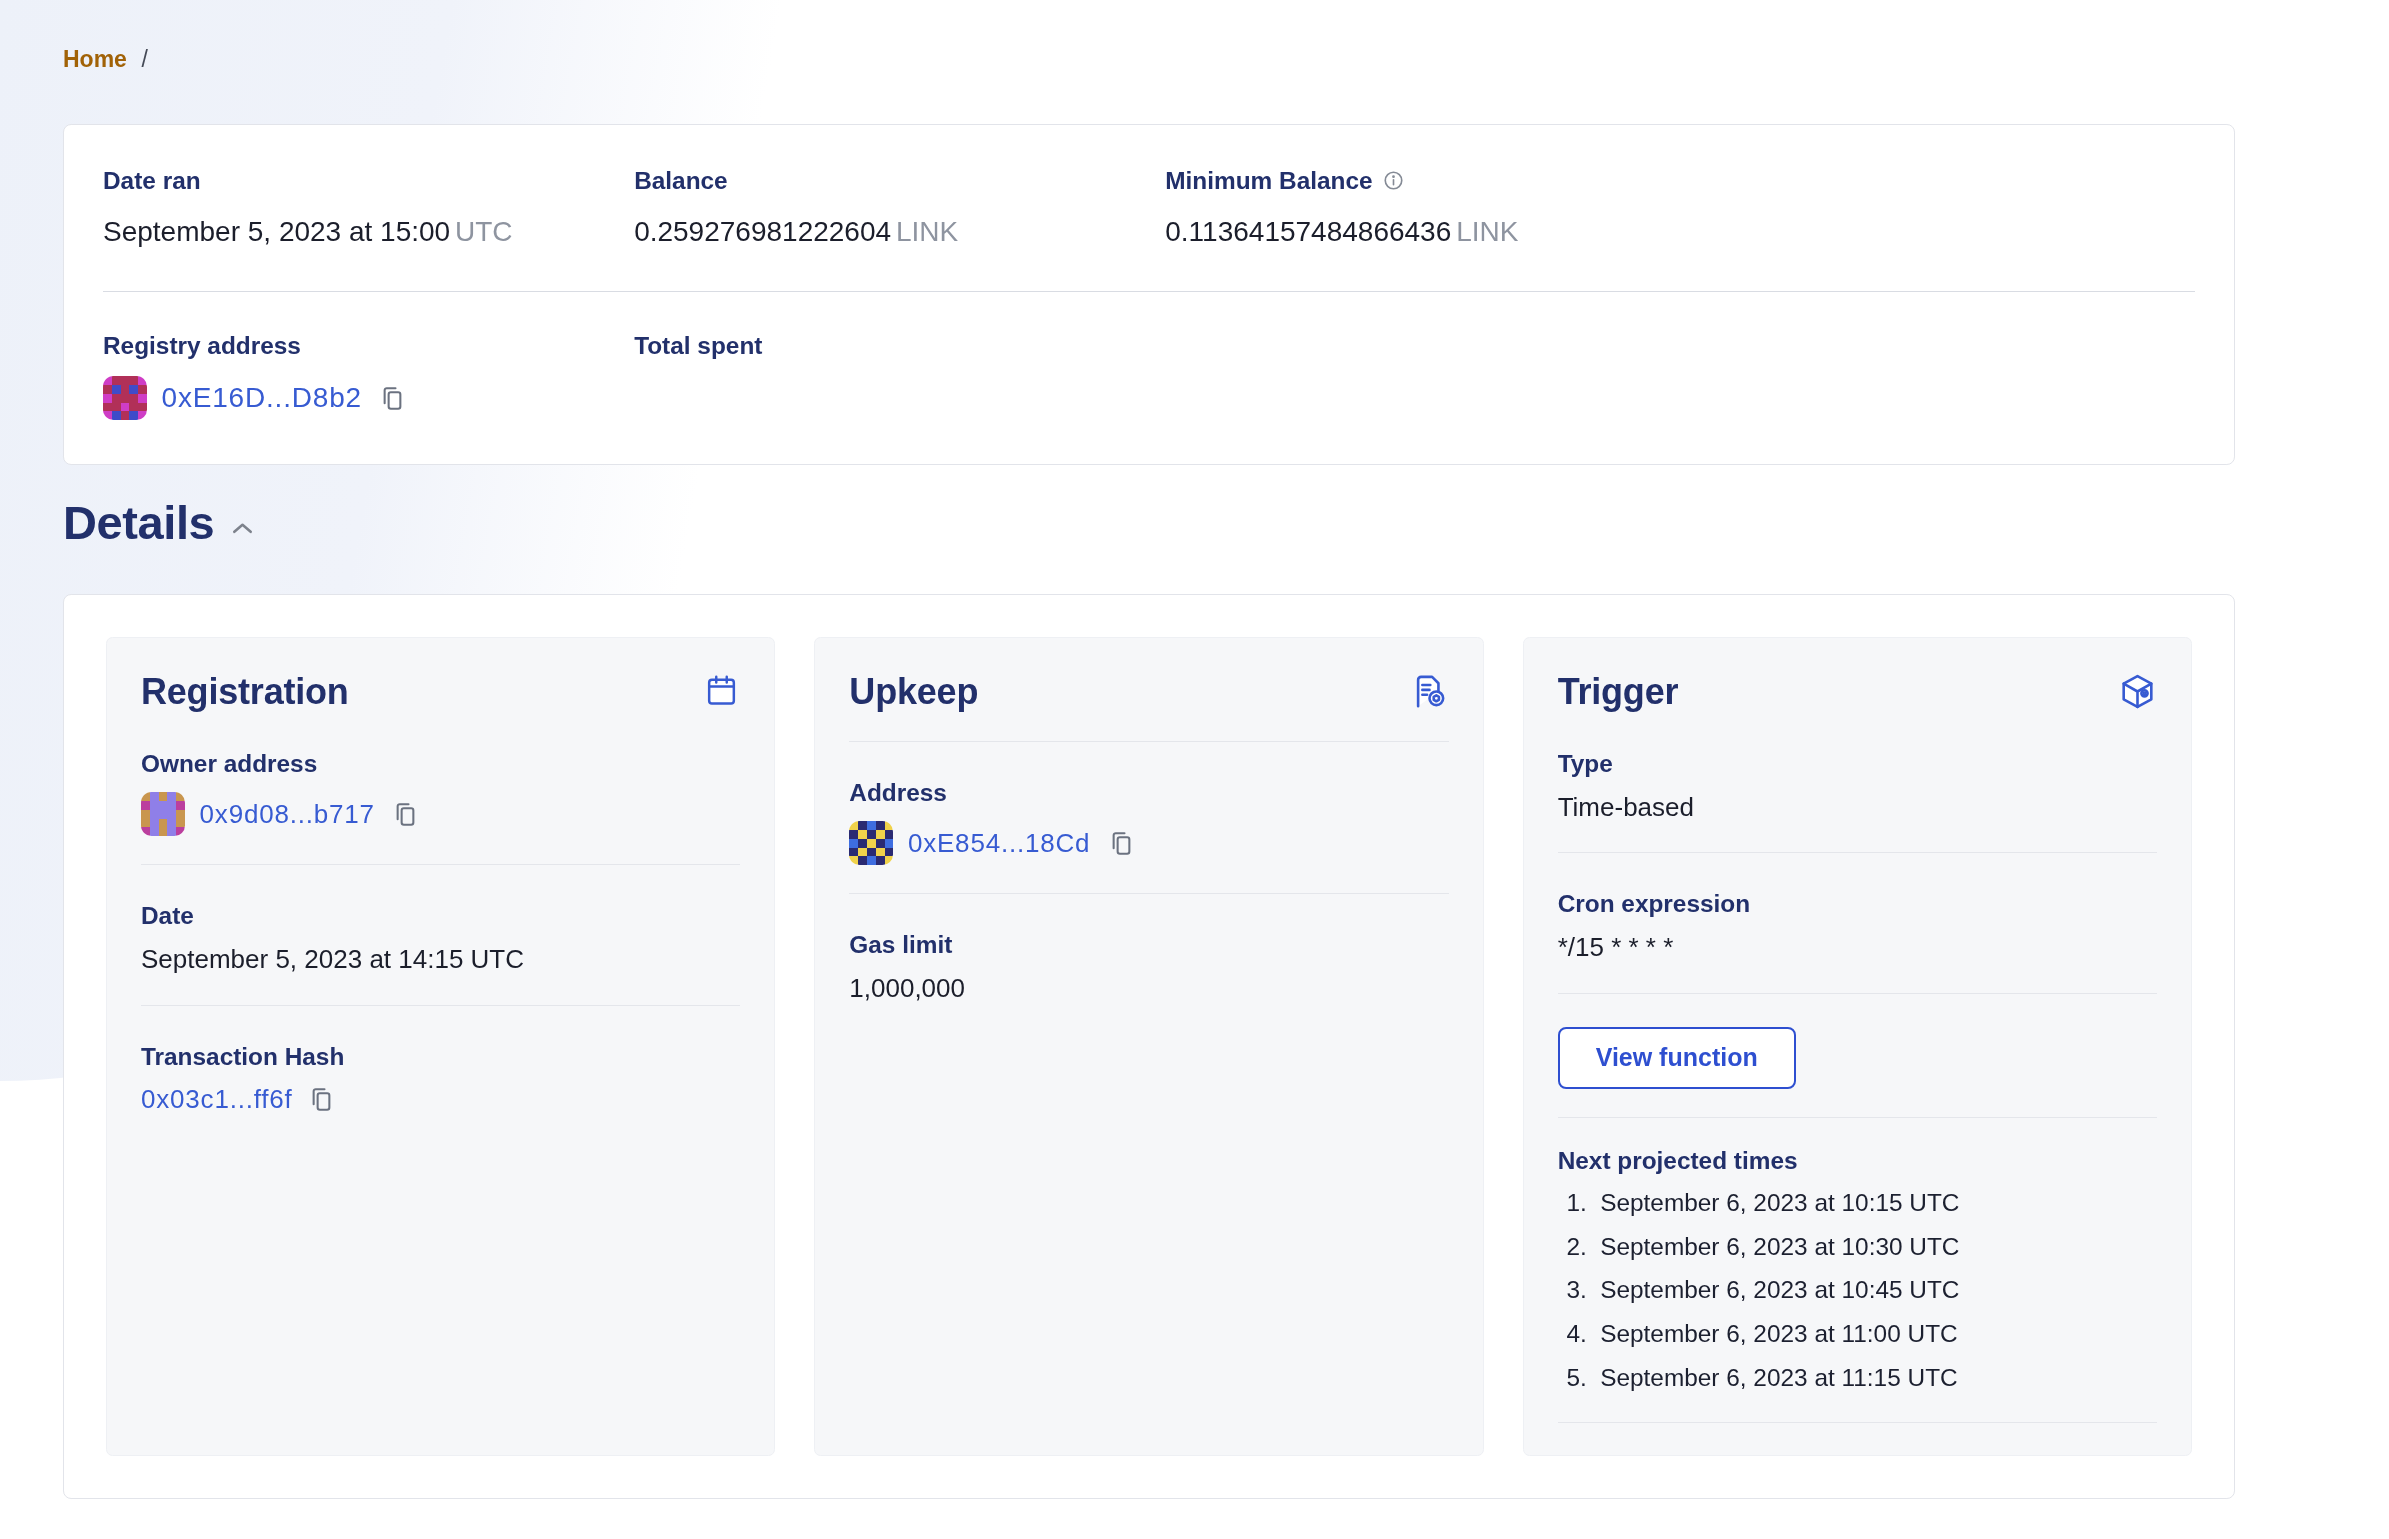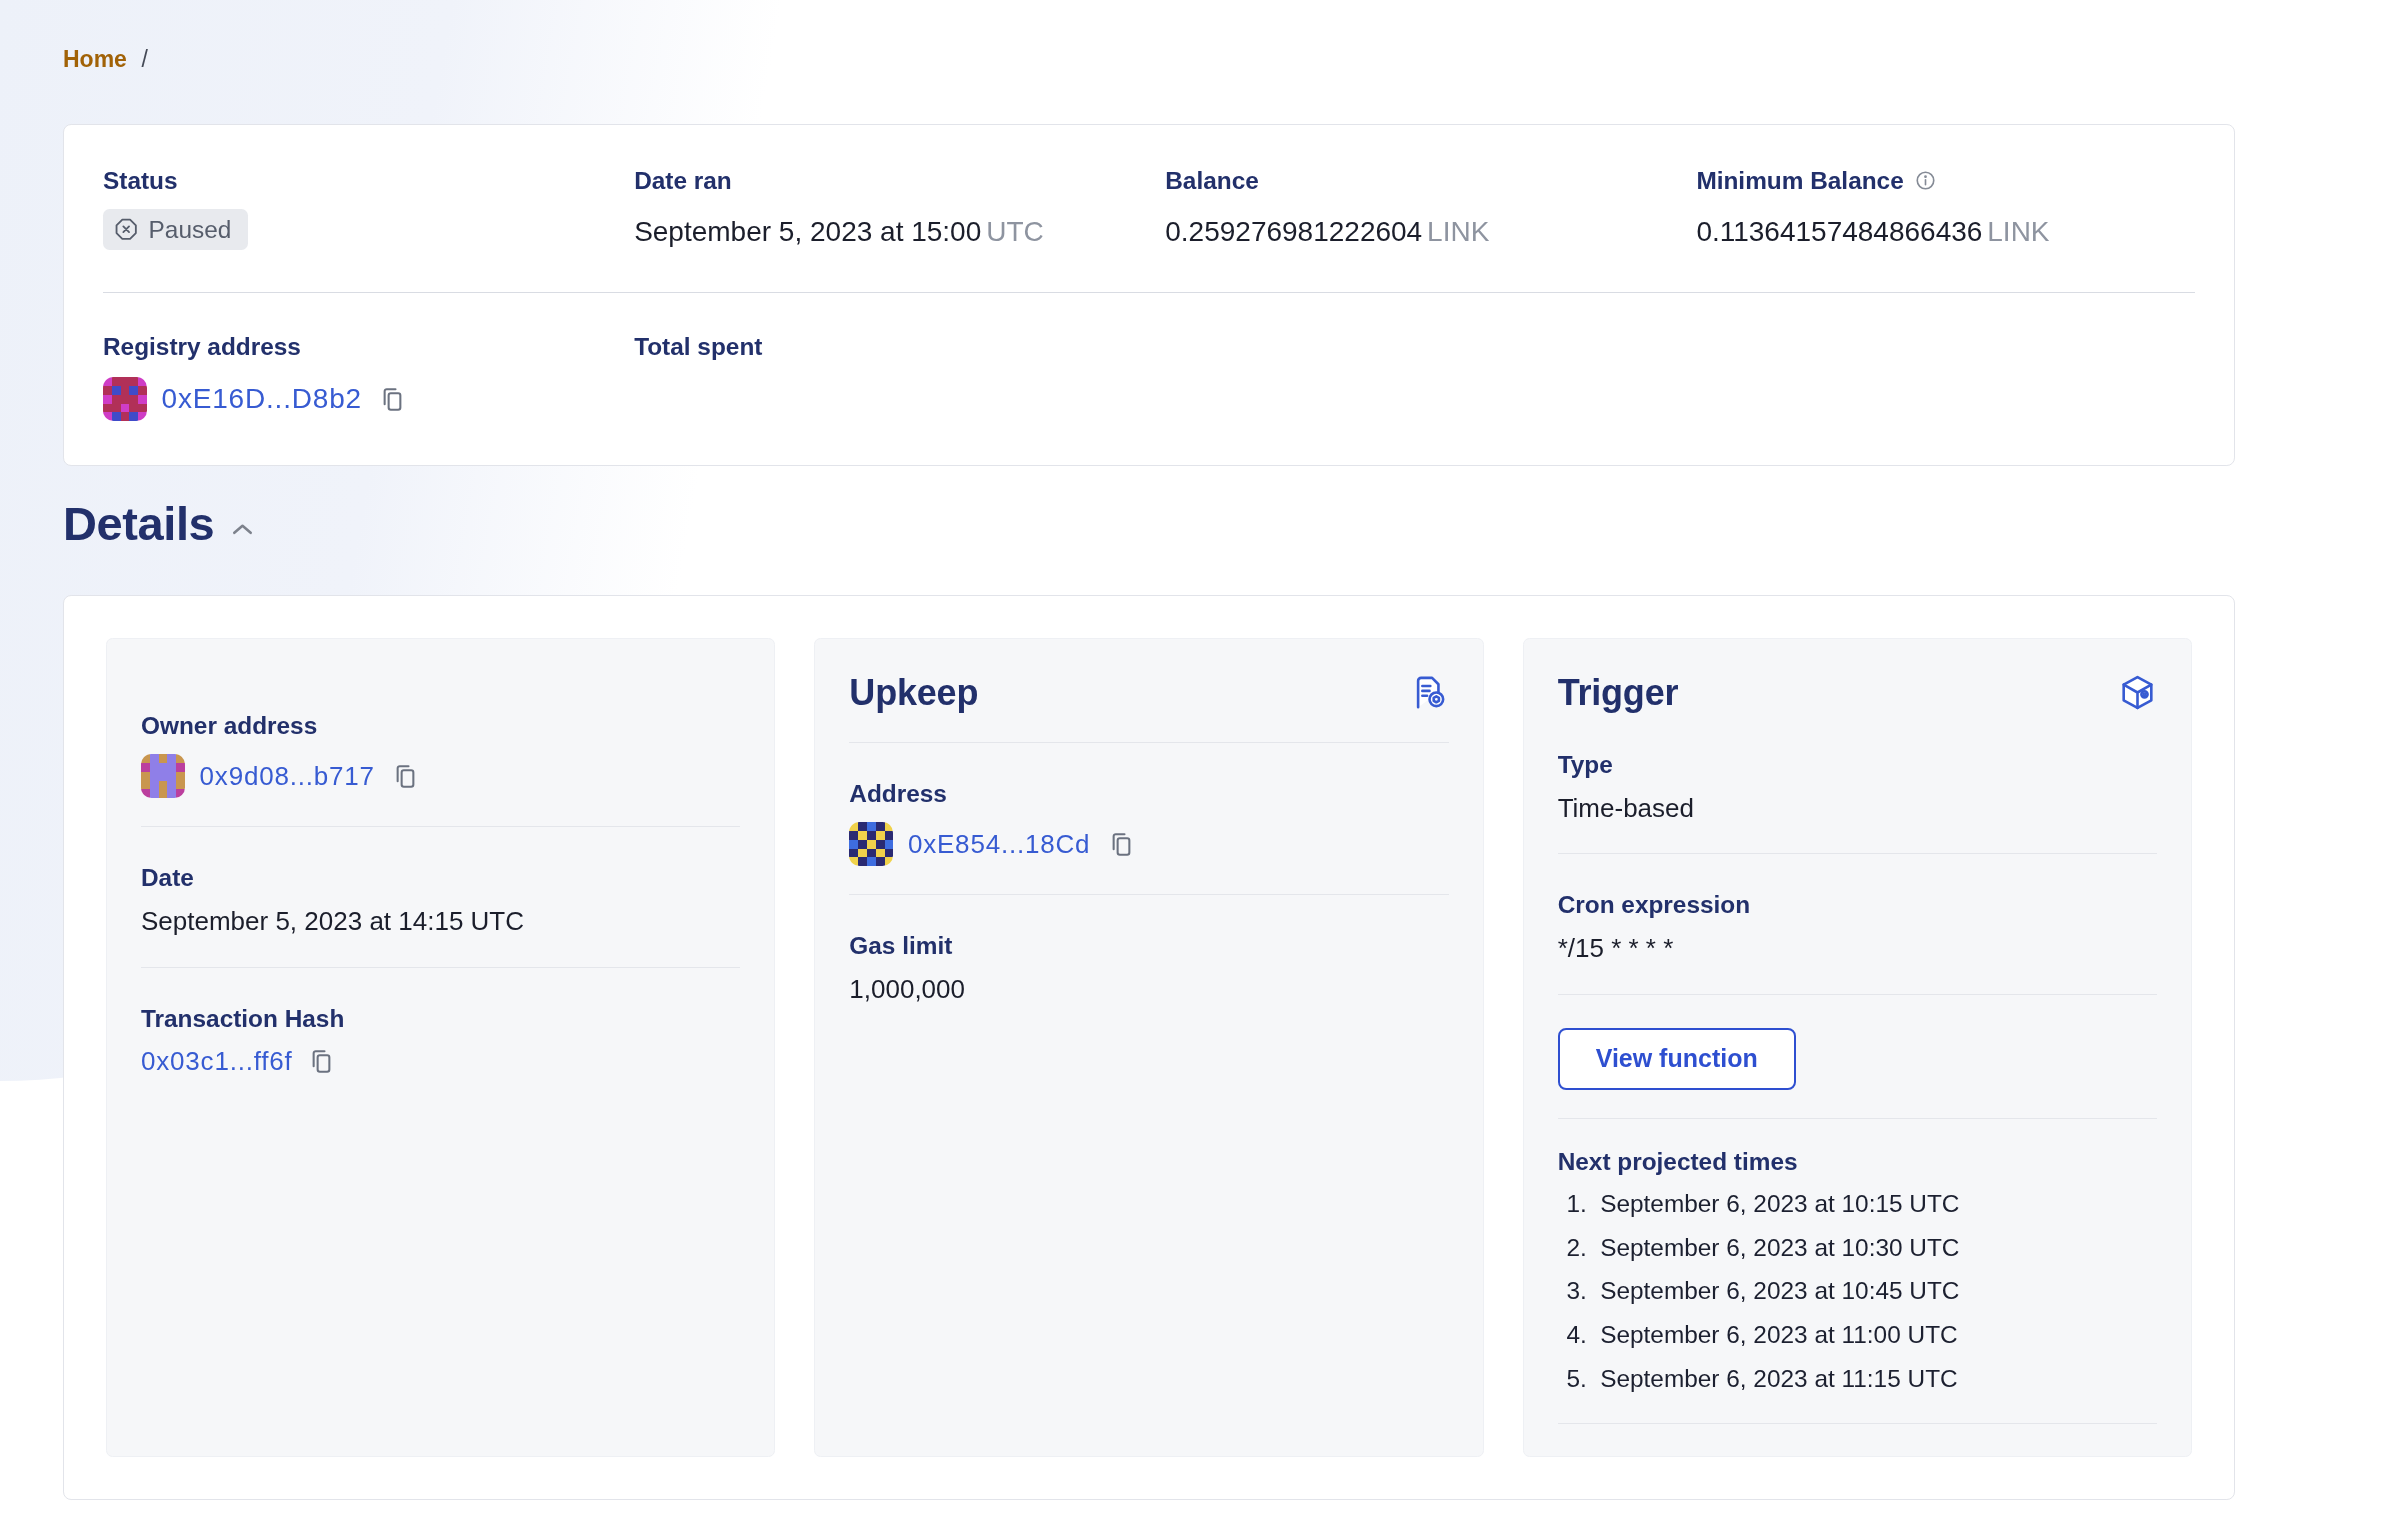--- a/index.html
+++ b/index.html
@@ -125,30 +125,20 @@
 
   <nav class="breadcrumb">
     <a href="#">Home</a>
     <span class="sep">/</span>
   </nav>
 
 
   <section class="summary-card">
     <div class="sum-grid">
 
-      <div class="cell">
-        <div class="field-label">Status</div>
-        <span class="badge">
-          <svg class="icn" width="24.4" height="24.4" viewBox="0 0 24 24" fill="none" stroke="#565d6b" stroke-width="1.8" stroke-linejoin="round" stroke-linecap="round">
-            <path d="M8.2 2.5 H15.8 L21.5 8.2 V15.8 L15.8 21.5 H8.2 L2.5 15.8 V8.2 Z"></path>
-            <path d="M9.2 9.2 L14.8 14.8 M14.8 9.2 L9.2 14.8"></path>
-          </svg>
-          <span>Paused</span>
-        </span>
-      </div>
 
       <div class="cell">
         <div class="field-label">Date ran</div>
         <div class="sum-value">
           <span>September 5, 2023 at 15:00</span><span class="suffix">UTC</span>
         </div>
       </div>
 
       <div class="cell">
         <div class="field-label">Balance</div>
@@ -229,20 +219,28 @@
       <svg class="icn" width="21" height="14.6" viewBox="0 0 18 12" fill="none" stroke="#7d828c" stroke-width="2.2" stroke-linecap="round" stroke-linejoin="round">
         <path d="M2 9 L9 3 L16 9"></path>
       </svg>
     </button>
   </div>
 
   <section class="details-card">
     <div class="cards-row">
 
       <article class="panel">
+        <div class="panel-head">
+          <h3>Registration</h3>
+          <svg class="icn panel-icon" width="37" height="37" viewBox="0 0 24 24" fill="none" stroke="#375bd2" stroke-width="1.6" stroke-linecap="round" stroke-linejoin="round">
+            <rect x="4" y="5" width="16" height="15.5" rx="1.8" fill="#ffffff"></rect>
+            <path d="M4.4 9.4 H19.6"></path>
+            <path d="M8.6 3 V6.8 M15.4 3 V6.8"></path>
+          </svg>
+        </div>
 
         <div class="field">
           <div class="field-label">Owner address</div>
           <div class="addr-row">
             <span class="identicon">
                 <div style="background: rgb(201, 150, 79);"></div>
                 <div style="background: rgb(143, 127, 232);"></div>
                 <div style="background: rgb(201, 150, 79);"></div>
                 <div style="background: rgb(143, 127, 232);"></div>
                 <div style="background: rgb(201, 150, 79);"></div>

